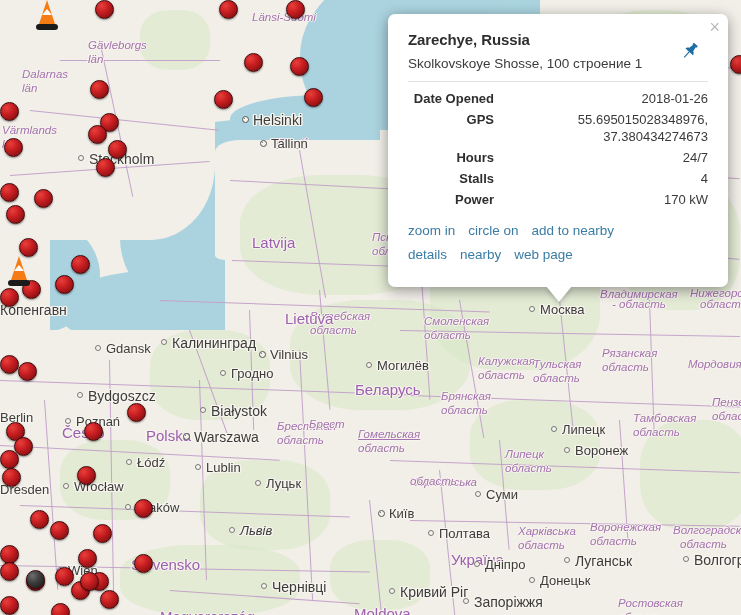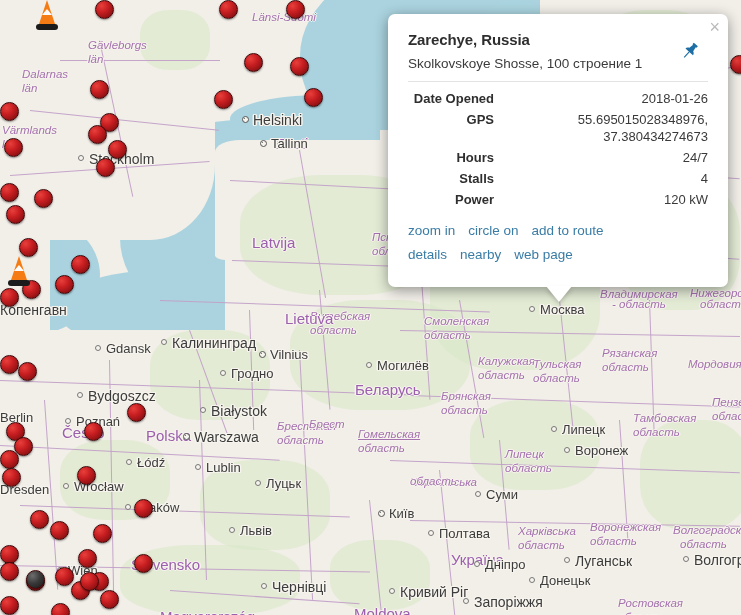--- a/index.html
+++ b/index.html
@@ -255,21 +255,21 @@
         <div class="lbl city" style="left: 266px; top: 476px;">Луцьк</div>
         <div class="towndot" style="left: 255px; top: 480px;"></div>
         <div class="lbl city" style="left: 74px; top: 479px;">Wrocław</div>
         <div class="towndot" style="left: 63px; top: 483px;"></div>
         <div class="lbl city" style="left: 136px; top: 500px;">Kraków</div>
         <div class="towndot" style="left: 125px; top: 504px;"></div>
         <div class="lbl city" style="left: 0px; top: 482px;">Dresden</div>
         <div class="lbl city" style="left: 0px; top: 410px;">Berlin</div>
         <div class="lbl city" style="left: 68px; top: 563px;">Wien</div>
         <div class="towndot" style="left: 57px; top: 567px;"></div>
-        <div class="lbl city" style="left: 240px; top: 523px;">Львів</div>
+        <div class="lbl city" style="left: 240px; top: 523px; font-style: italic;">Львів</div>
         <div class="towndot" style="left: 229px; top: 527px;"></div>
         <div class="lbl city big" style="left: 272px; top: 579px;">Чернівці</div>
         <div class="towndot" style="left: 261px; top: 583px;"></div>
         <div class="lbl city" style="left: 389px; top: 506px;">Київ</div>
         <div class="capdot ring" style="left: 378px; top: 510px;"></div>
         <div class="lbl city" style="left: 486px; top: 487px;">Суми</div>
         <div class="towndot" style="left: 475px; top: 491px;"></div>
         <div class="lbl city" style="left: 439px; top: 526px;">Полтава</div>
         <div class="towndot" style="left: 428px; top: 530px;"></div>
         <div class="lbl city" style="left: 485px; top: 557px;">Дніпро</div>
@@ -391,24 +391,24 @@
             <tr>
               <td class="k">Hours</td>
               <td class="v">24/7</td>
             </tr>
             <tr>
               <td class="k">Stalls</td>
               <td class="v">4</td>
             </tr>
             <tr>
               <td class="k">Power</td>
-              <td class="v">120 kW</td>
+              <td class="v">170 kW</td>
             </tr>
           </tbody>
       </table>
 
       <div class="links">
-        <div class="row" id="links-row-1"><a href="#">zoom in</a><a href="#">circle on</a><a href="#">add to route</a></div>
+        <div class="row" id="links-row-1"><a href="#">zoom in</a><a href="#">circle on</a><a href="#">add to nearby</a></div>
         <div class="row" id="links-row-2"><a href="#">details</a><a href="#">nearby</a><a href="#">web page</a></div>
       </div>
     </div>
   </div>
 </div>
 
 </body></html>

